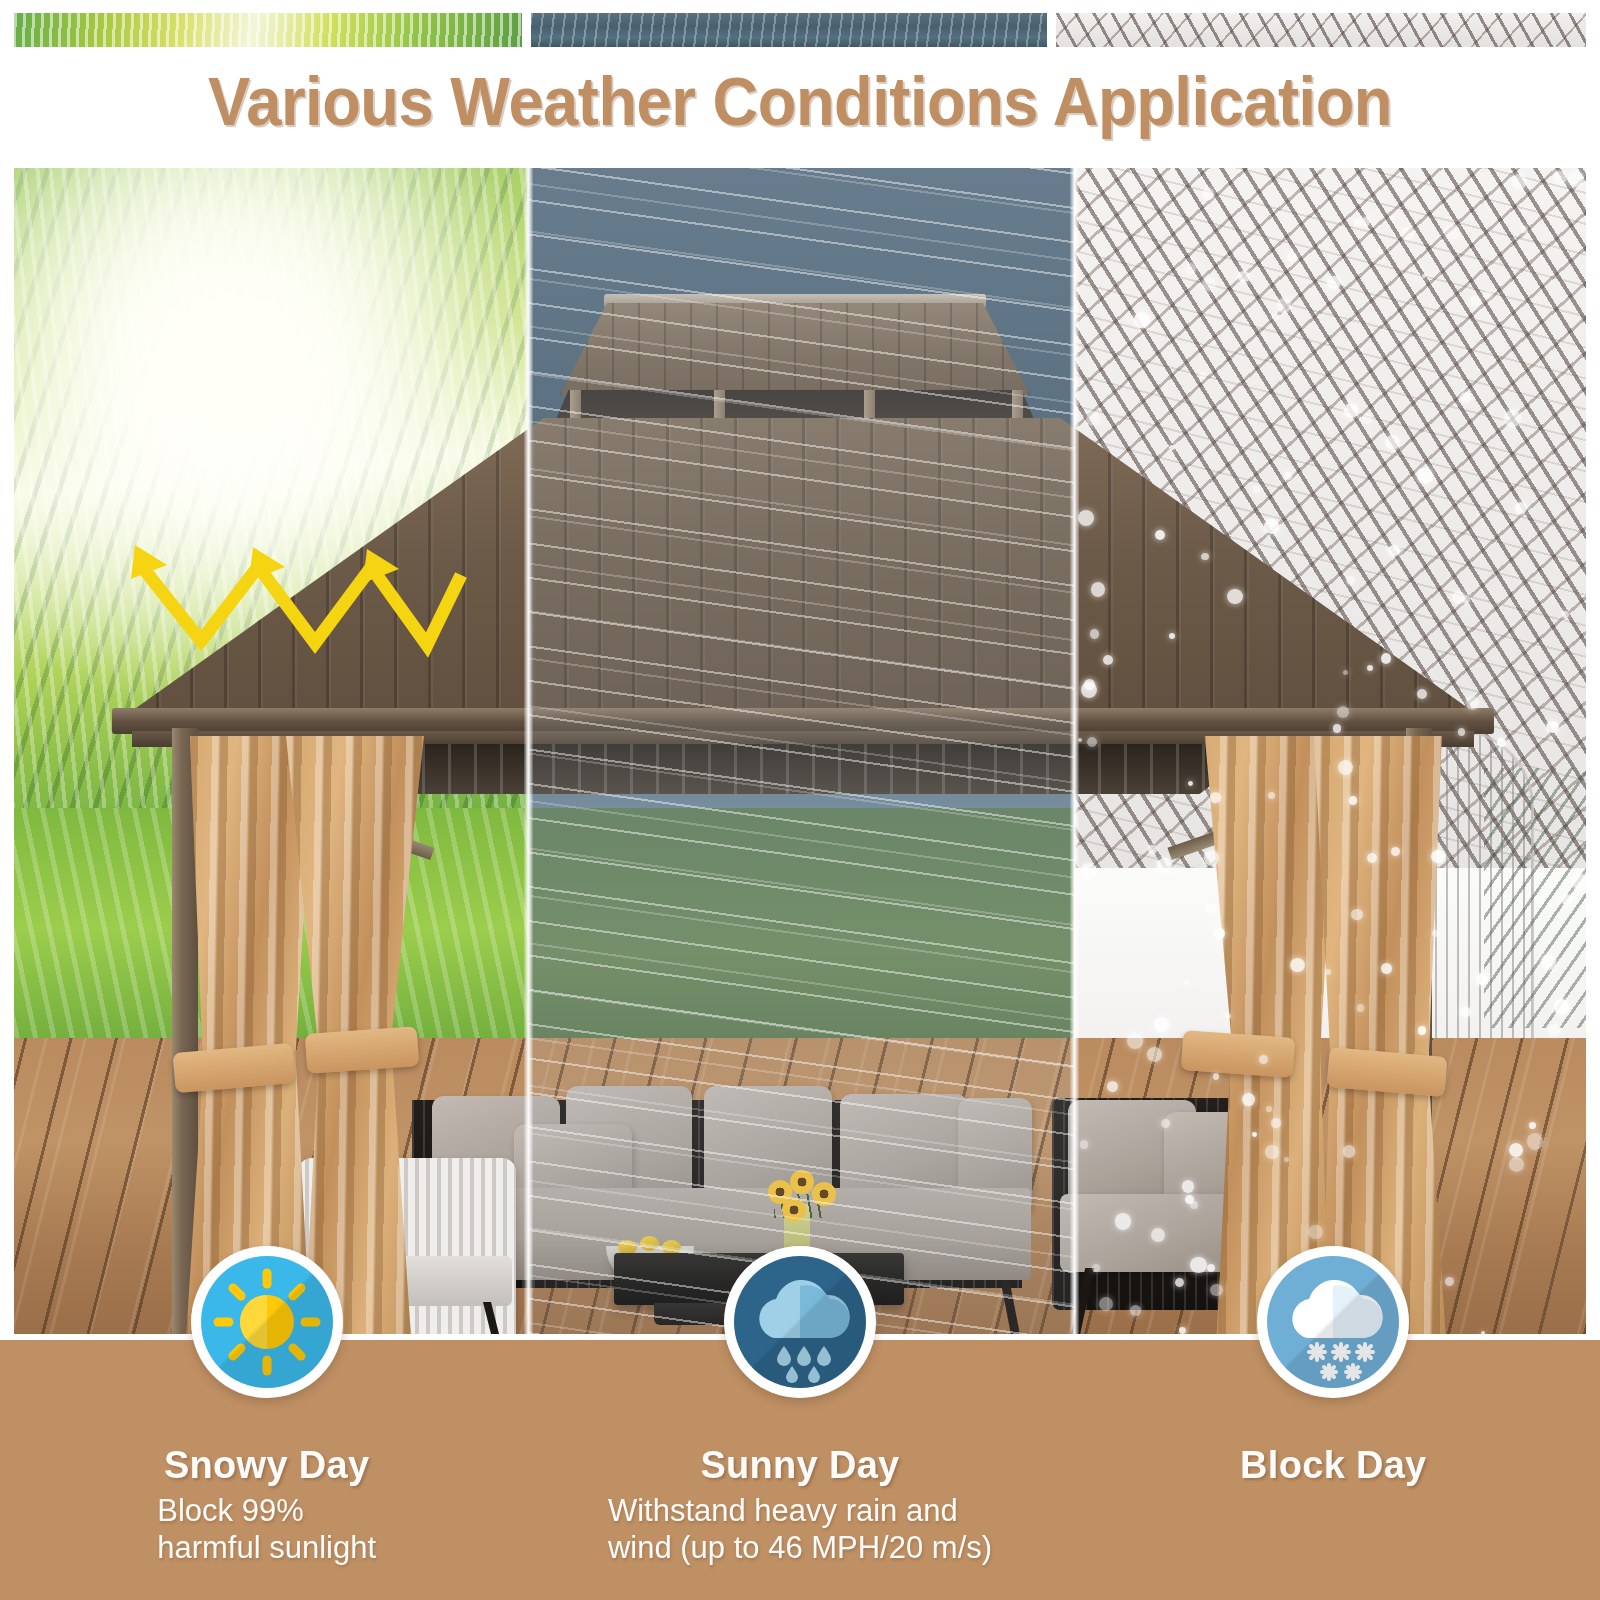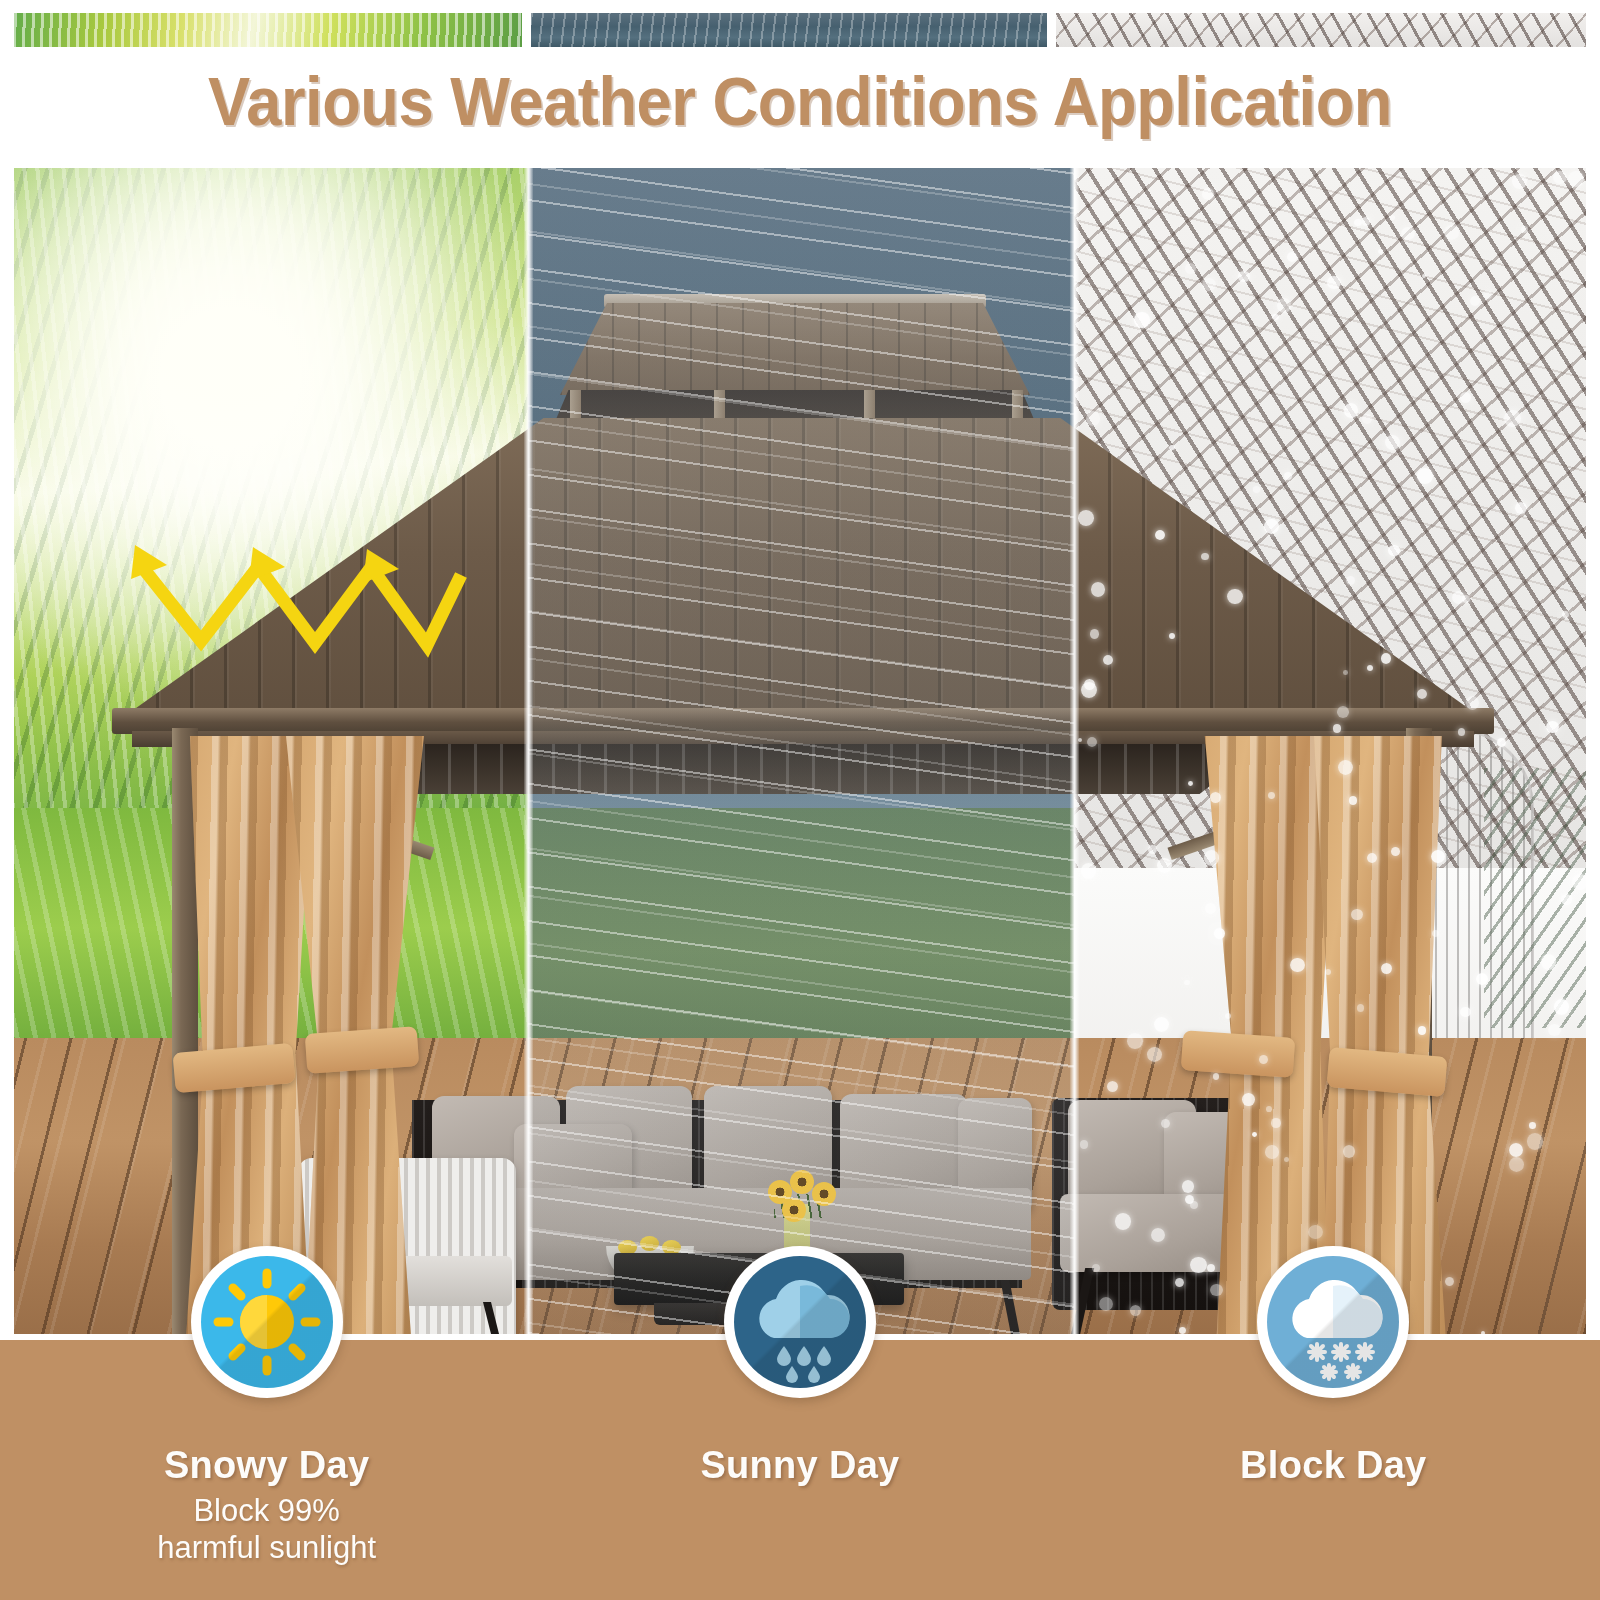--- a/index.html
+++ b/index.html
@@ -187,21 +187,21 @@
 
   
   #arrows { position:absolute; left:95px; top:355px; width:370px; height:175px; }
 
   
   #banner { position:absolute; left:0; top:1340px; width:1600px; height:260px; background:#bf9064; }
   .cols { position:absolute; inset:0; display:flex; }
   .col { flex:1; position:relative; display:flex; flex-direction:column; align-items:center; }
   .feat-title { margin-top:104px; font-size:38px; font-weight:bold; color:#fdfcfa;
        text-shadow:2px 2px 3px rgba(120,80,50,.45); letter-spacing:.3px; }
-  .feat-desc { margin-top:6px; font-size:31px; line-height:1.18; color:#fdfcfa; text-align:center;
+  .feat-desc { margin-top:6px; font-size:31px; line-height:1.18; color:#fdfcfa; text-align:left;
        text-shadow:1px 2px 3px rgba(120,80,50,.40); white-space:pre-line; }
 
   .badge { position:absolute; top:-94px; width:152px; height:152px; border-radius:50%;
        background:#ffffff; display:flex; align-items:center; justify-content:center;
        box-shadow:0 4px 10px rgba(90,60,35,.28); }
   .badge-inner { width:132px; height:132px; border-radius:50%; position:relative; overflow:hidden; }
   .b-sun  { background:#3bb8ea; }
   .b-rain { background:#2d6489; }
   .b-snow { background:#6fafd6; }
   .badge-shade { position:absolute; inset:0; background:linear-gradient(135deg, rgba(255,255,255,0) 48%, rgba(0,0,0,.10) 50%); }
@@ -497,20 +497,22 @@
                 <path d="M70 90c0 0-7 9-7 13a7 7 0 0 0 14 0c0-4-7-13-7-13z"></path>
                 <path d="M90 90c0 0-7 9-7 13a7 7 0 0 0 14 0c0-4-7-13-7-13z"></path>
                 <path d="M58 110c0 0-6 8-6 11a6 6 0 0 0 12 0c0-3-6-11-6-11z"></path>
                 <path d="M80 110c0 0-6 8-6 11a6 6 0 0 0 12 0c0-3-6-11-6-11z"></path>
               </g>
             </svg>
             <div class="badge-shade"></div>
           </div>
         </div>
         <div class="feat-title">Sunny Day</div>
+        <div class="feat-desc">Withstand heavy rain and
+wind (up to 46 MPH/20 m/s)</div>
       </div>
 
       <div class="col">
         <div class="badge">
           <div class="badge-inner b-snow">
             <svg viewBox="0 0 132 132" width="132" height="132">
               <path d="M40 82a20 20 0 0 1 2-39 27 27 0 0 1 50-4 19 19 0 0 1 4 43z" fill="#ffffff"></path>
               <path d="M66 30v52h30a19 19 0 0 0 0-39 27 27 0 0 0-30-13z" fill="#e5f2fa"></path>
               <g stroke="#ffffff" stroke-width="4" stroke-linecap="round">
                 <g transform="translate(50,96)">

